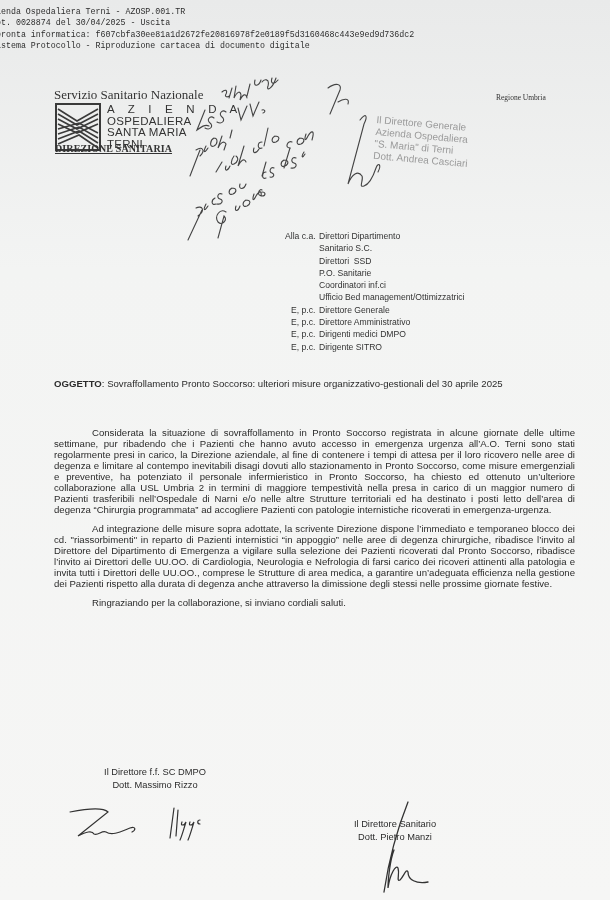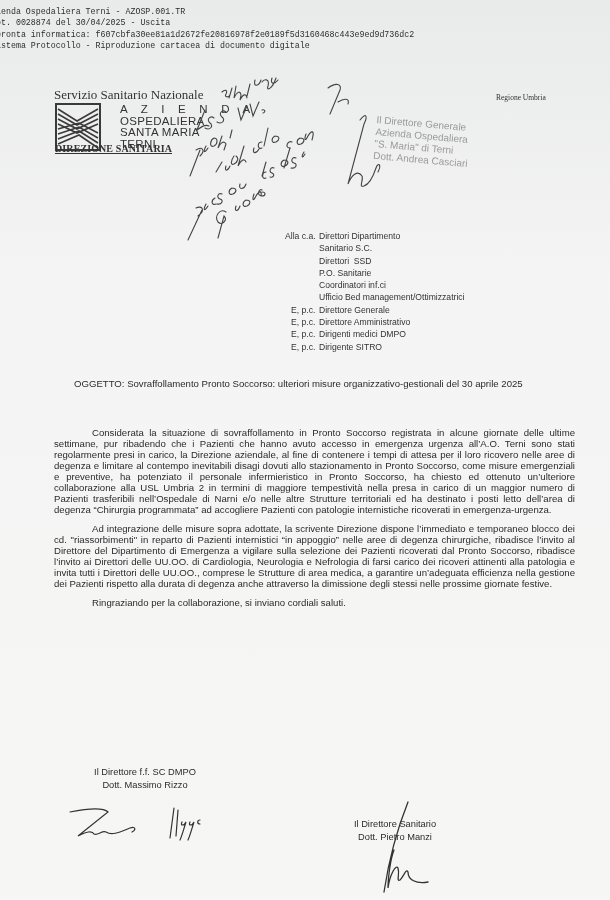--- a/index.html
+++ b/index.html
@@ -3,35 +3,35 @@
 <meta charset="utf-8">
 <style>
   html,body{margin:0;padding:0;}
   body{width:610px;height:900px;overflow:hidden;background:#ecedec;position:relative;font-family:"Liberation Sans",sans-serif;color:#2a2a2a;}
   .page{position:absolute;left:0;top:0;width:610px;height:900px;background:linear-gradient(180deg,#e9eaea 0%,#f3f4f3 30%,#f6f6f5 100%);}
   .stamp{position:absolute;left:-4px;top:6px;font-family:"Liberation Mono",monospace;font-size:8.3px;line-height:11.4px;color:#2e2e2e;white-space:nowrap;}
   .stamp div{height:11.4px;}
   .ssn{position:absolute;left:54px;top:87px;font-family:"Liberation Serif",serif;font-size:13px;color:#333;}
   .regione{position:absolute;left:466px;top:93px;font-family:"Liberation Serif",serif;font-size:7.5px;color:#333;padding-left:30px;}
   .logo-box{position:absolute;left:55px;top:103px;width:46px;height:48px;}
-  .logo-text{position:absolute;left:120px;top:104px;font-size:11.5px;line-height:11.6px;color:#333;letter-spacing:0.3px;}
+  .logo-text{position:absolute;left:107px;top:104px;font-size:11.5px;line-height:11.6px;color:#333;letter-spacing:0.3px;}
   .logo-text .az{letter-spacing:5.2px;}
   .dirsan{position:absolute;left:55px;top:143px;font-family:"Liberation Serif",serif;font-weight:bold;font-size:10px;color:#333;text-decoration:underline;letter-spacing:0.1px;}
   .dg-stamp{position:absolute;left:377px;top:114px;font-size:10px;line-height:12px;color:#9a9a9a;transform:rotate(5deg);transform-origin:left top;}
   .dg-stamp div{white-space:nowrap;}
   .hw{position:absolute;left:0;top:0;width:610px;height:900px;pointer-events:none;}
   .recipients{position:absolute;left:285px;top:230px;font-size:8.6px;line-height:12.3px;color:#333;}
   .rec-row{display:flex;}
   .rec-prefix{width:34px;flex:none;}
   .rec-prefix.ep{padding-left:6px;width:28px;}
   .oggetto{position:absolute;left:54px;top:377px;width:520px;font-size:9.6px;line-height:14px;color:#2b2b2b;}
-  .oggetto b{font-weight:normal;margin-left:20px;}
+  .oggetto b{font-weight:bold;}
   .body{position:absolute;left:54px;top:427px;width:521px;font-size:9.6px;line-height:11px;color:#2b2b2b;text-align:justify;}
   .body p{margin:0 0 8px 0;text-indent:38px;}
-  .sig-left{position:absolute;left:84px;top:766px;width:122px;text-align:center;font-size:9.3px;line-height:13px;color:#2b2b2b;}
+  .sig-left{position:absolute;left:94px;top:766px;width:122px;text-align:center;font-size:9.3px;line-height:13px;color:#2b2b2b;}
   .sig-right{position:absolute;left:340px;top:818px;width:110px;text-align:center;font-size:9.3px;line-height:13px;color:#2b2b2b;}
 </style>
 </head>
 <body>
 
 <div class="page">
 
   <div class="stamp">
     <div>ienda Ospedaliera Terni - AZOSP.001.TR</div>
     <div>ot. 0028874 del 30/04/2025 - Uscita</div>

